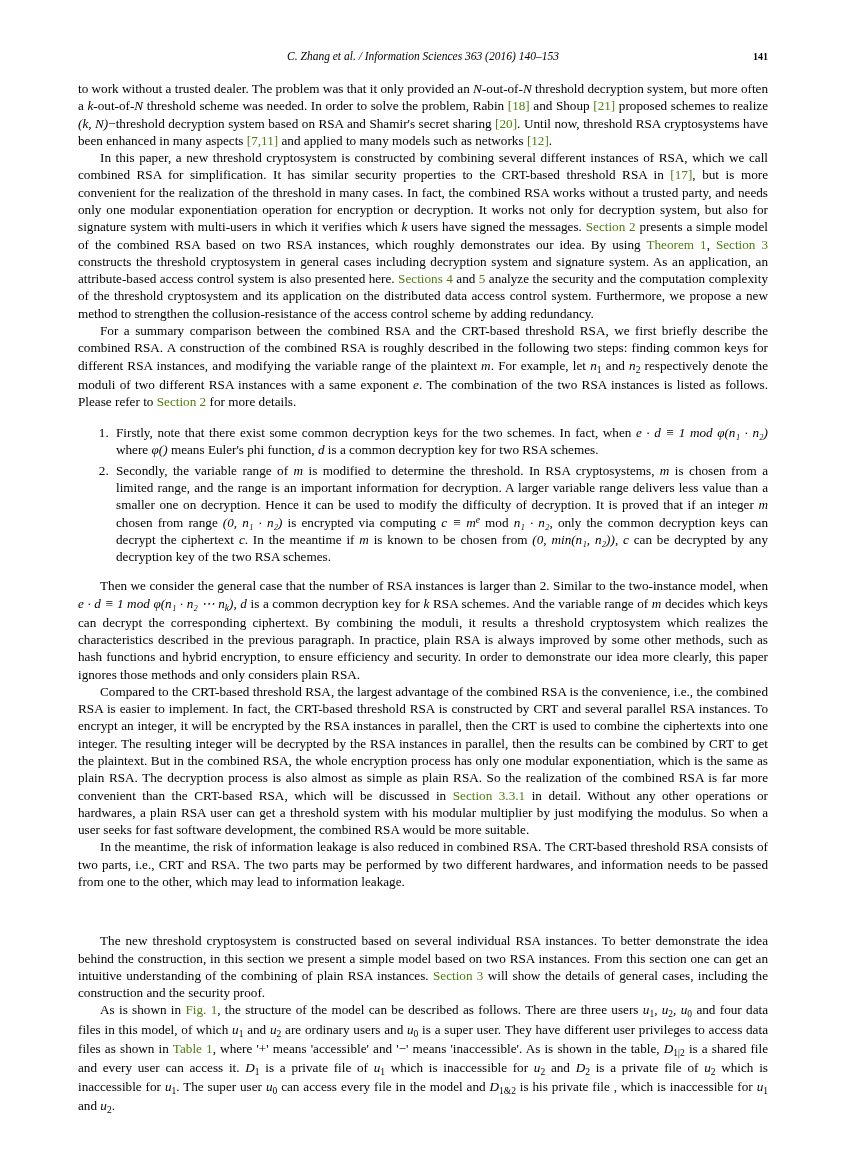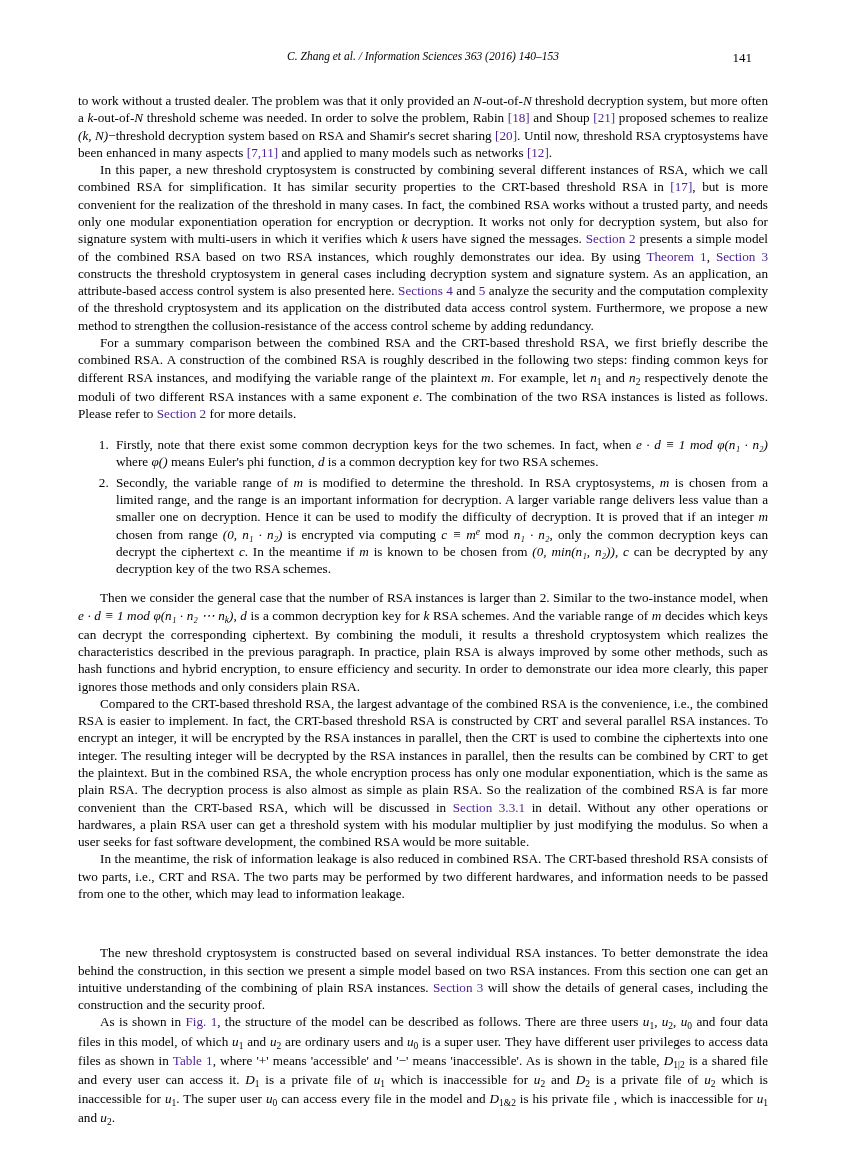--- a/index.html
+++ b/index.html
@@ -15,55 +15,56 @@
   }
   .page {
     position: relative;
     width: 846px;
     height: 1155px;
     box-sizing: border-box;
     padding: 50px 78px 40px 78px;
   }
   .runhead {
     display: flex;
-    align-items: flex-start;
+    align-items: center;
     justify-content: center;
     position: relative;
     font-size: 11.5px;
     font-style: italic;
-    margin-bottom: 30px;
+    margin-bottom: 18px;
   }
   .runhead .authors {
     font-style: italic;
   }
   .runhead .pageno {
     position: absolute;
-    right: 16px;
+    right: 0;
     font-style: normal;
-    font-size: 13px;
+    font-size: 10px;
+    font-weight: bold;
   }
   p {
     margin: 0;
     font-size: 13.2px;
     line-height: 1.31;
     text-align: justify;
     text-justify: inter-word;
     hyphens: auto;
   }
   p.indent {
     text-indent: 22px;
   }
   p.first {
     text-indent: 0;
   }
   .gap {
     height: 9px;
   }
   a.ref {
-    color: #4c1d95;
+    color: #4d7c0f;
     text-decoration: none;
   }
   i { font-style: italic; }
   b { font-weight: normal; }
   ol.steps {
     margin: 14px 0 0 0;
     padding-left: 34px;
     font-size: 13.2px;
     line-height: 1.31;
   }

